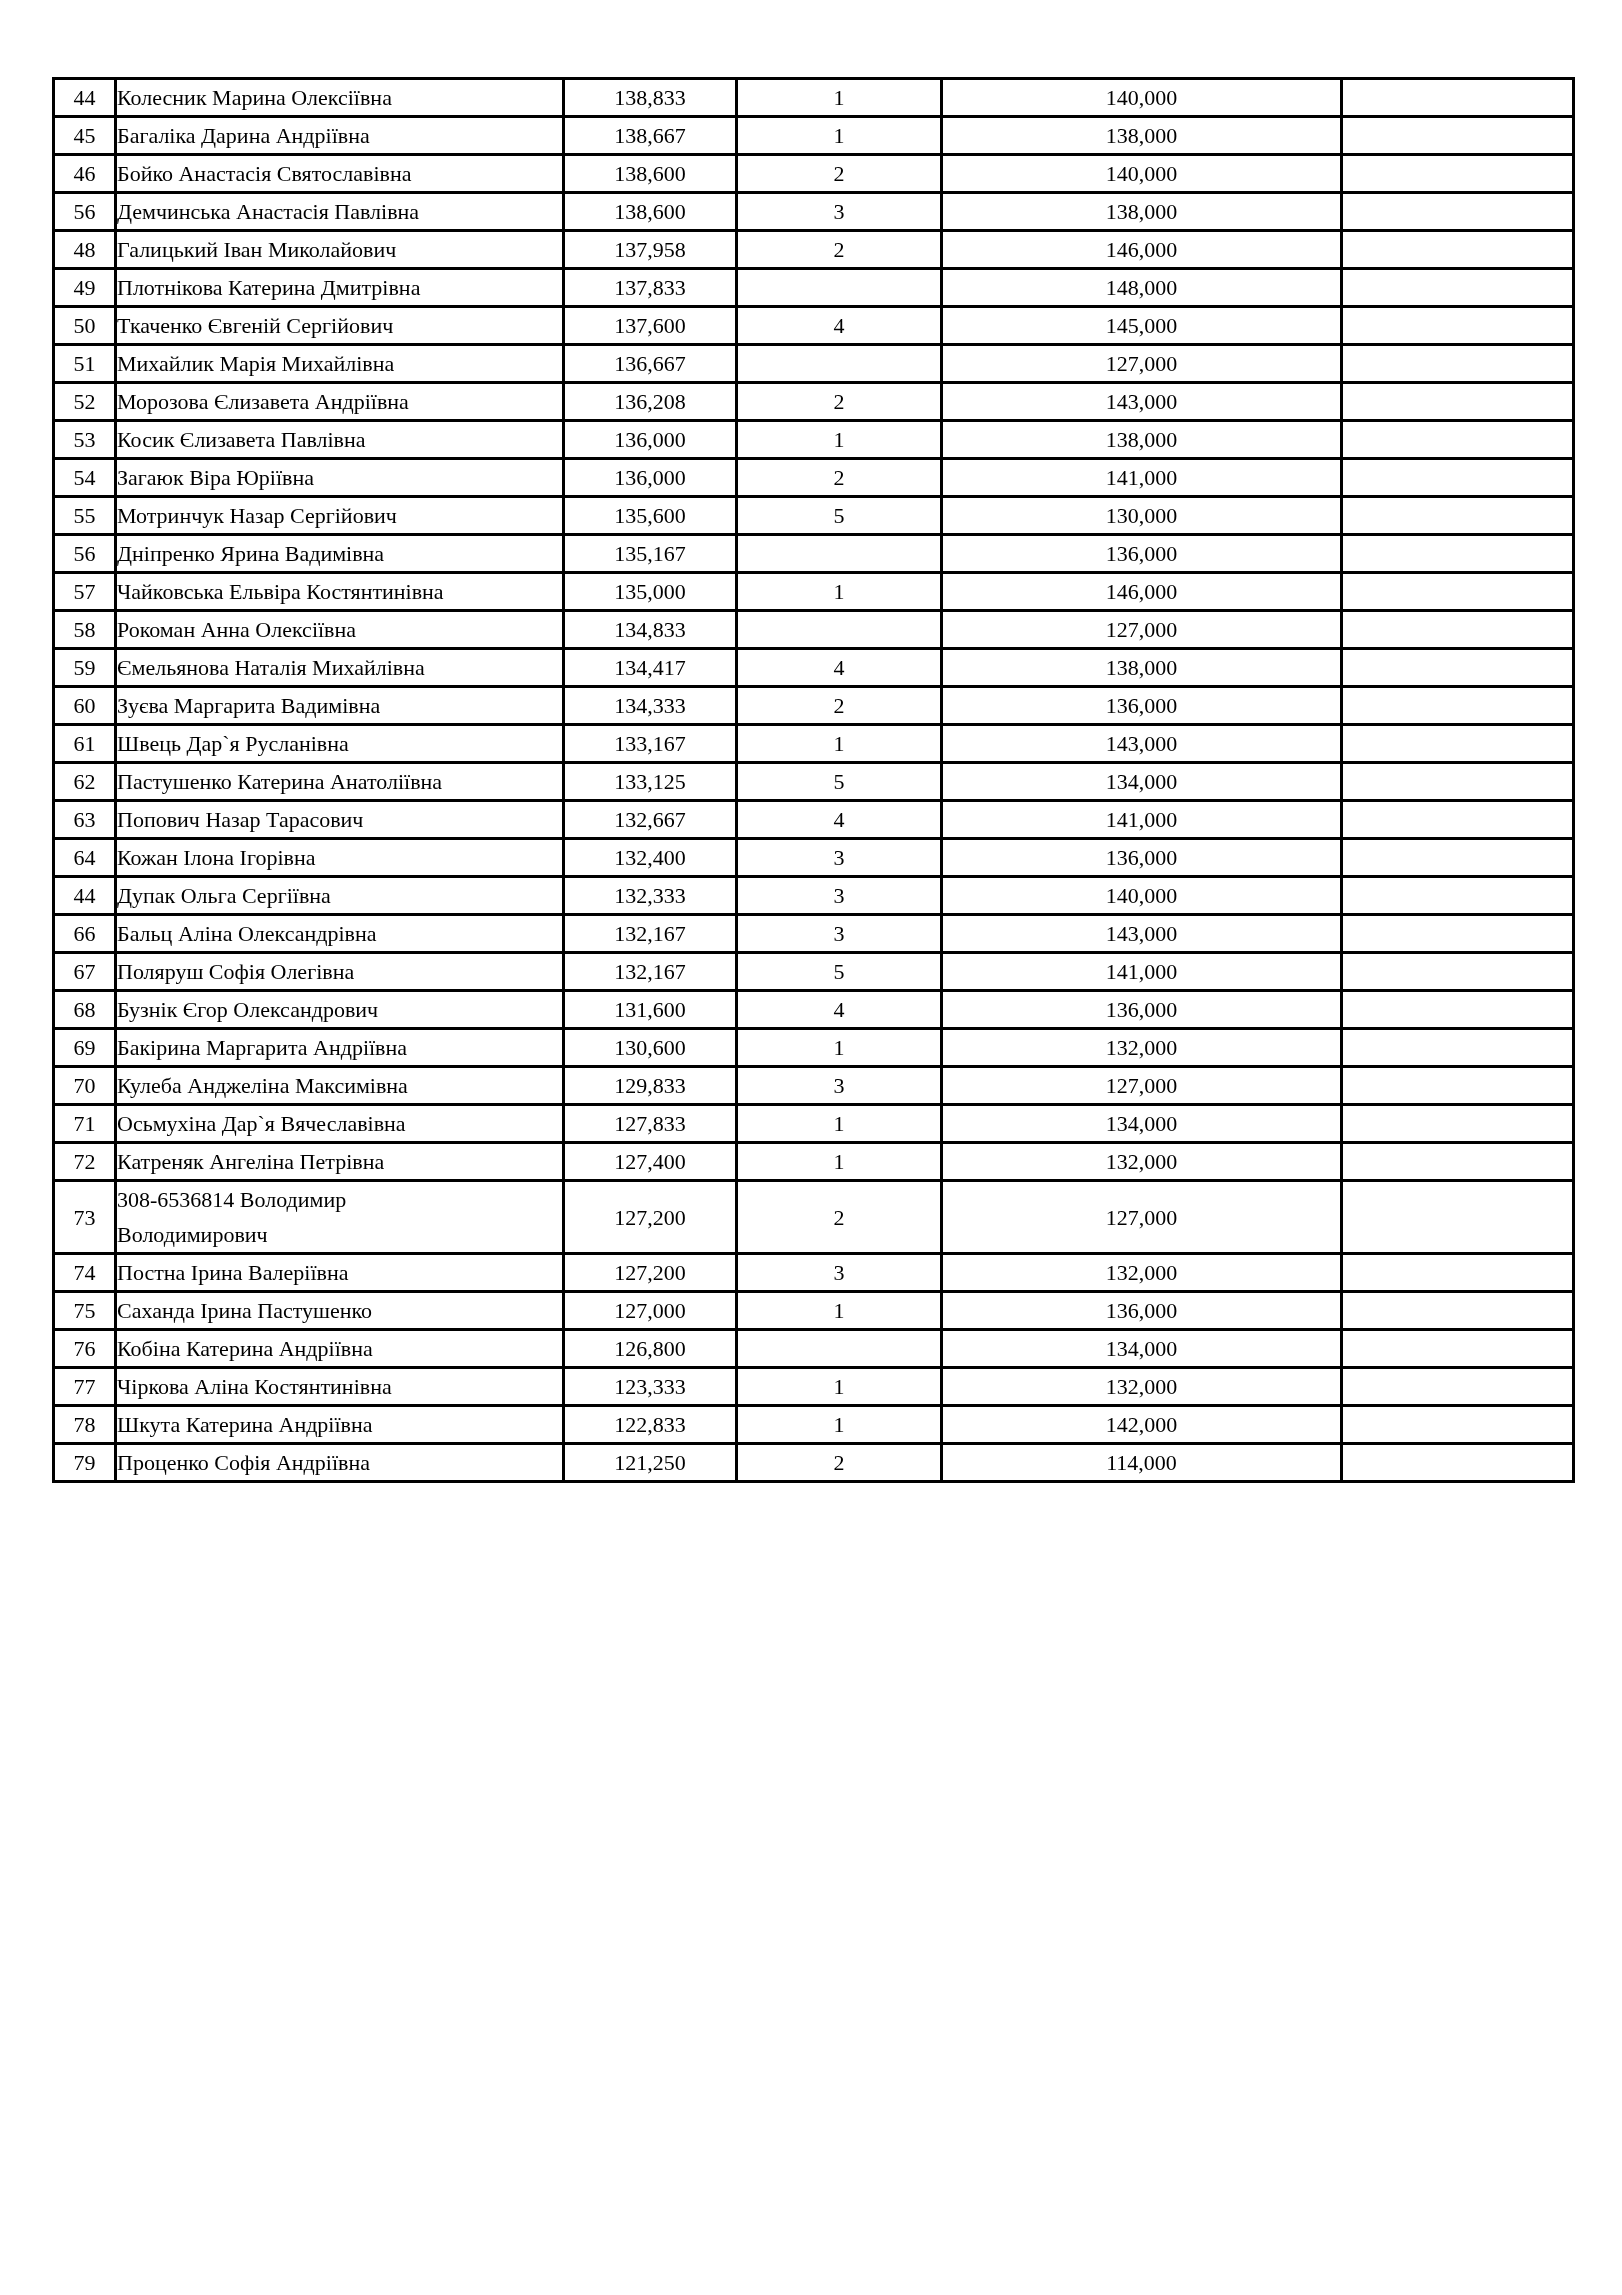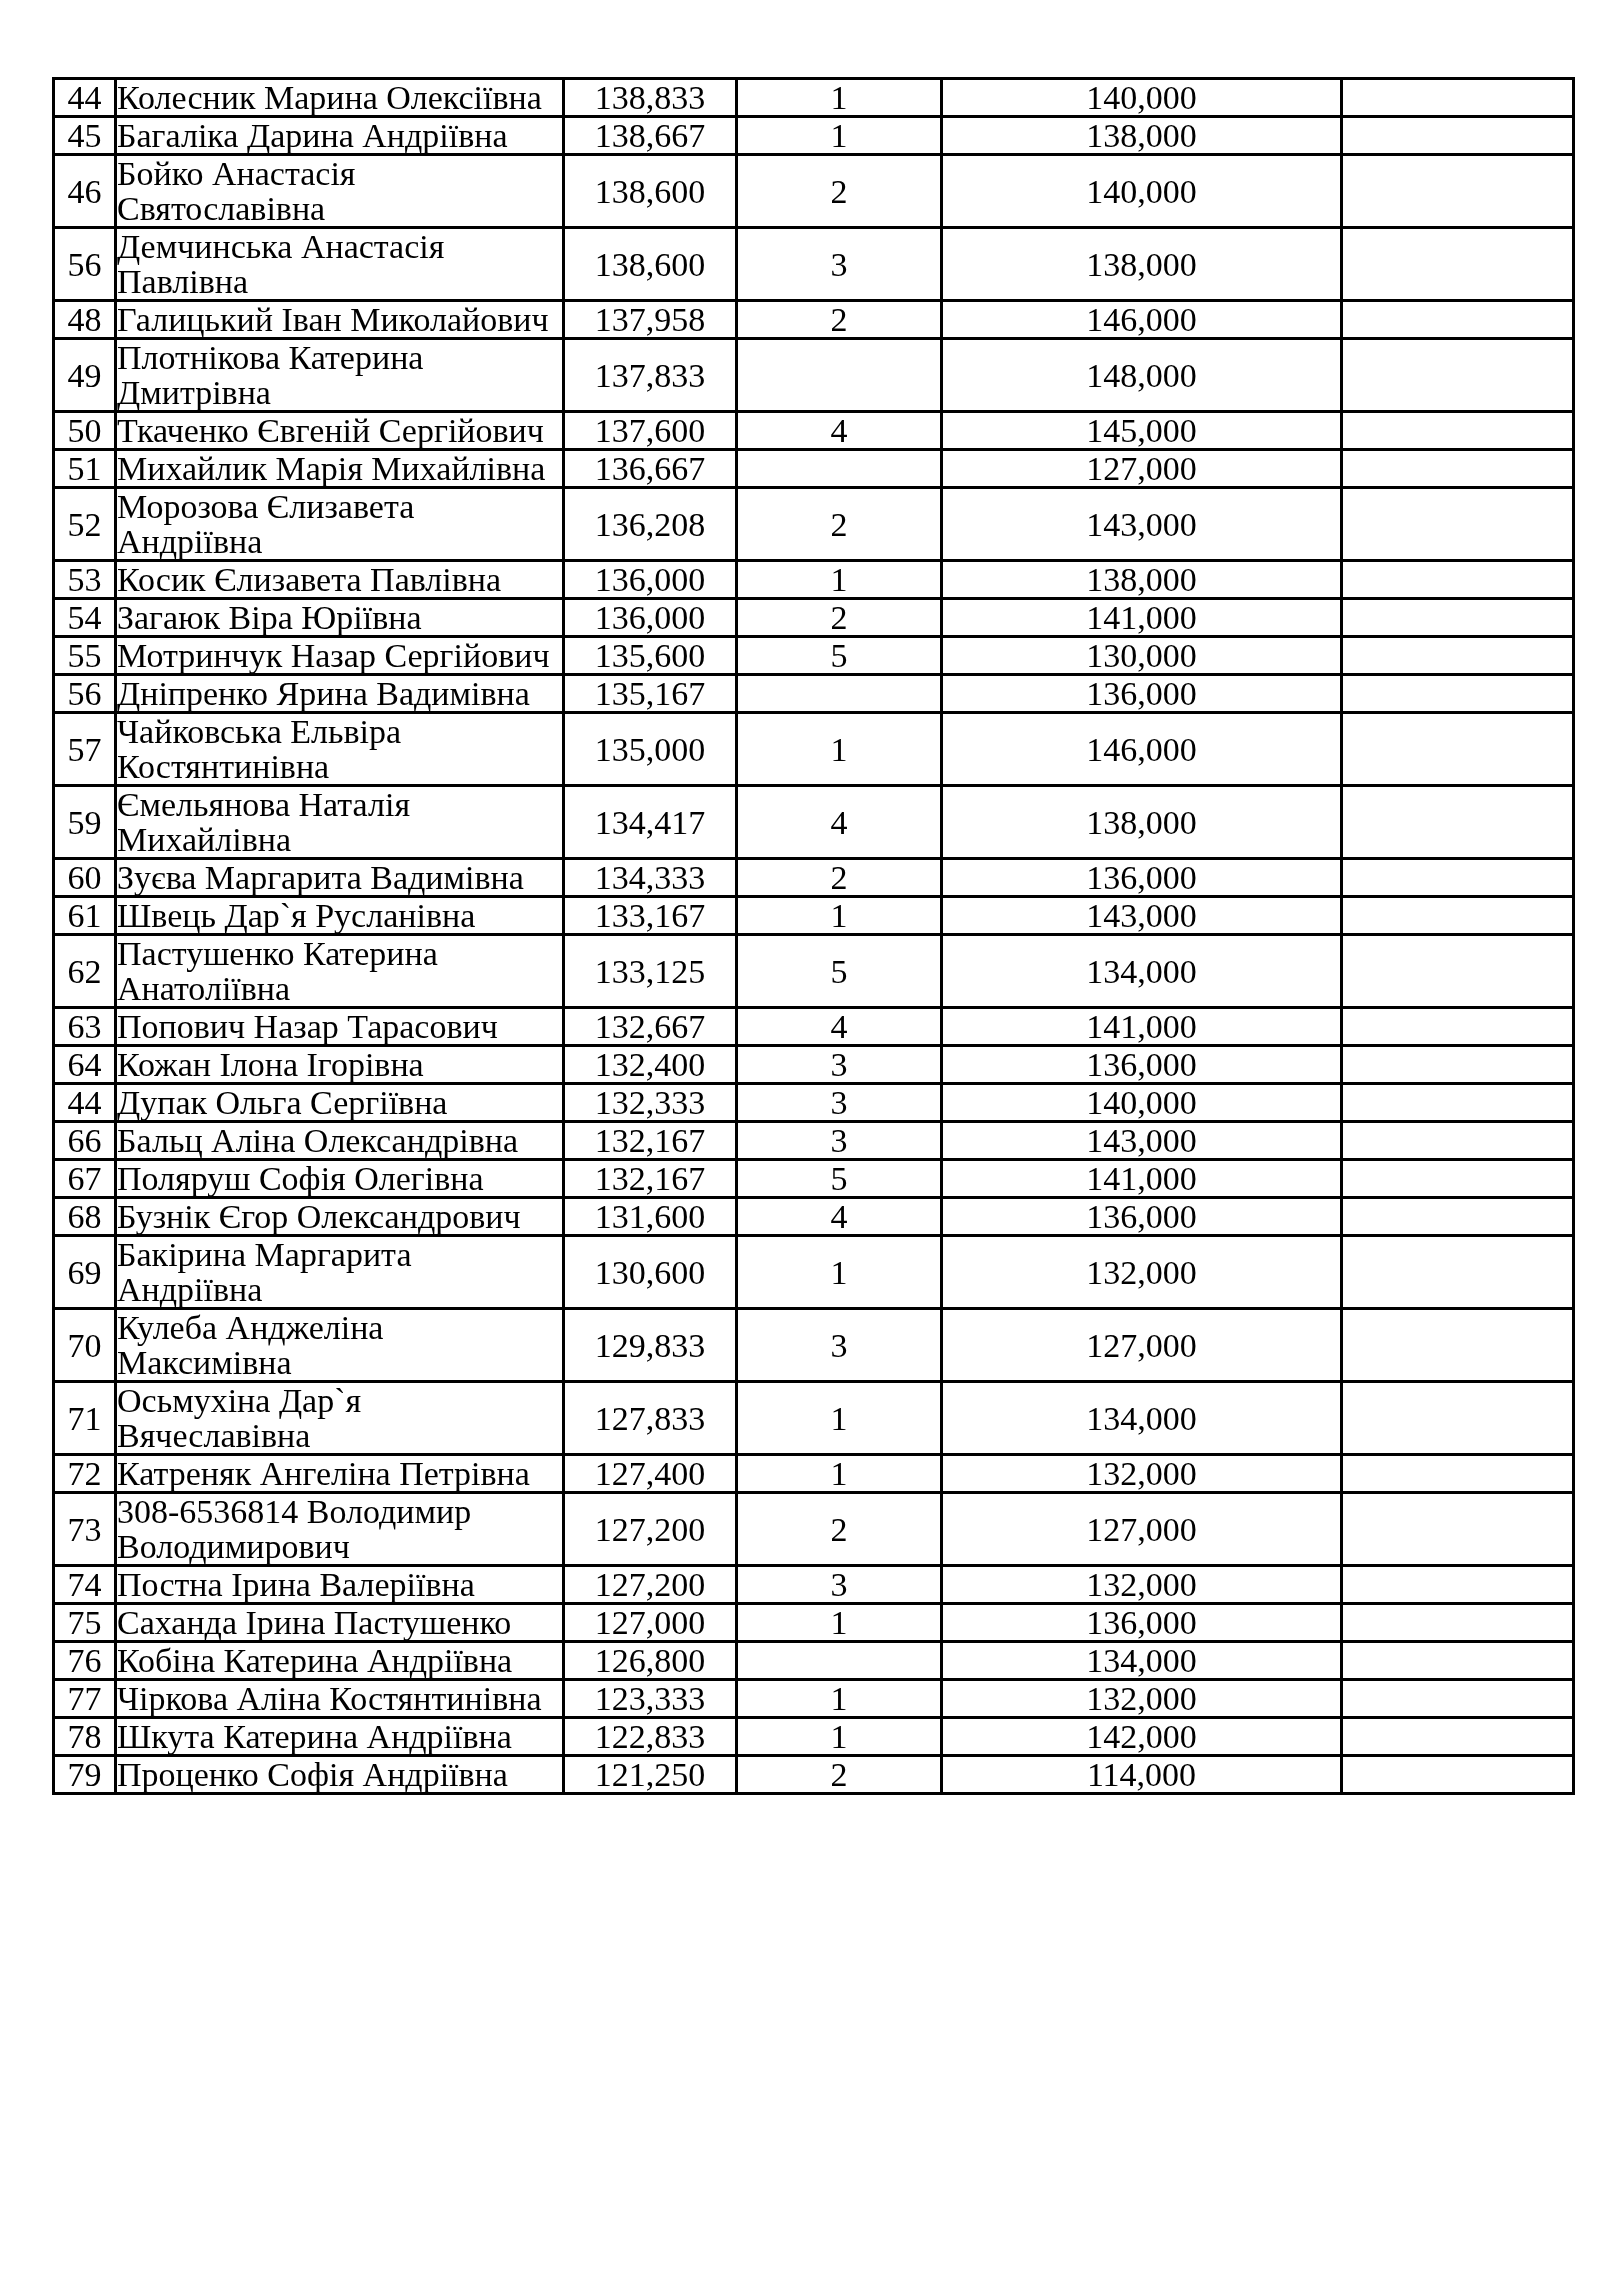--- a/index.html
+++ b/index.html
@@ -15,21 +15,21 @@
     overflow: hidden;
   }
   table.results {
     position: absolute;
     left: 52px;
     top: 77px;
     width: 1520px;
     border-collapse: collapse;
     table-layout: fixed;
     font-family: "Liberation Serif", "DejaVu Serif", serif;
-    font-size: 34px;
+    font-size: 22px;
     color: #000000;
   }
   table.results td {
     border: 3.3px solid #000000;
     height: 35px;
     line-height: 35px;
     padding: 0;
     vertical-align: middle;
     overflow: hidden;
     background: #ffffff;
@@ -161,20 +161,28 @@
         </tr>
         <tr>
           <td class="rank-cell">57</td>
           <td class="name-cell">Чайковська Ельвіра Костянтинівна</td>
           <td class="score-cell">135,000</td>
           <td class="count-cell">1</td>
           <td class="value-cell">146,000</td>
           <td class="note-cell"></td>
         </tr>
         <tr>
+          <td class="rank-cell">58</td>
+          <td class="name-cell">Рокоман Анна Олексіївна</td>
+          <td class="score-cell">134,833</td>
+          <td class="count-cell"></td>
+          <td class="value-cell">127,000</td>
+          <td class="note-cell"></td>
+        </tr>
+        <tr>
           <td class="rank-cell">59</td>
           <td class="name-cell">Ємельянова Наталія Михайлівна</td>
           <td class="score-cell">134,417</td>
           <td class="count-cell">4</td>
           <td class="value-cell">138,000</td>
           <td class="note-cell"></td>
         </tr>
         <tr>
           <td class="rank-cell">60</td>
           <td class="name-cell">Зуєва Маргарита Вадимівна</td>

